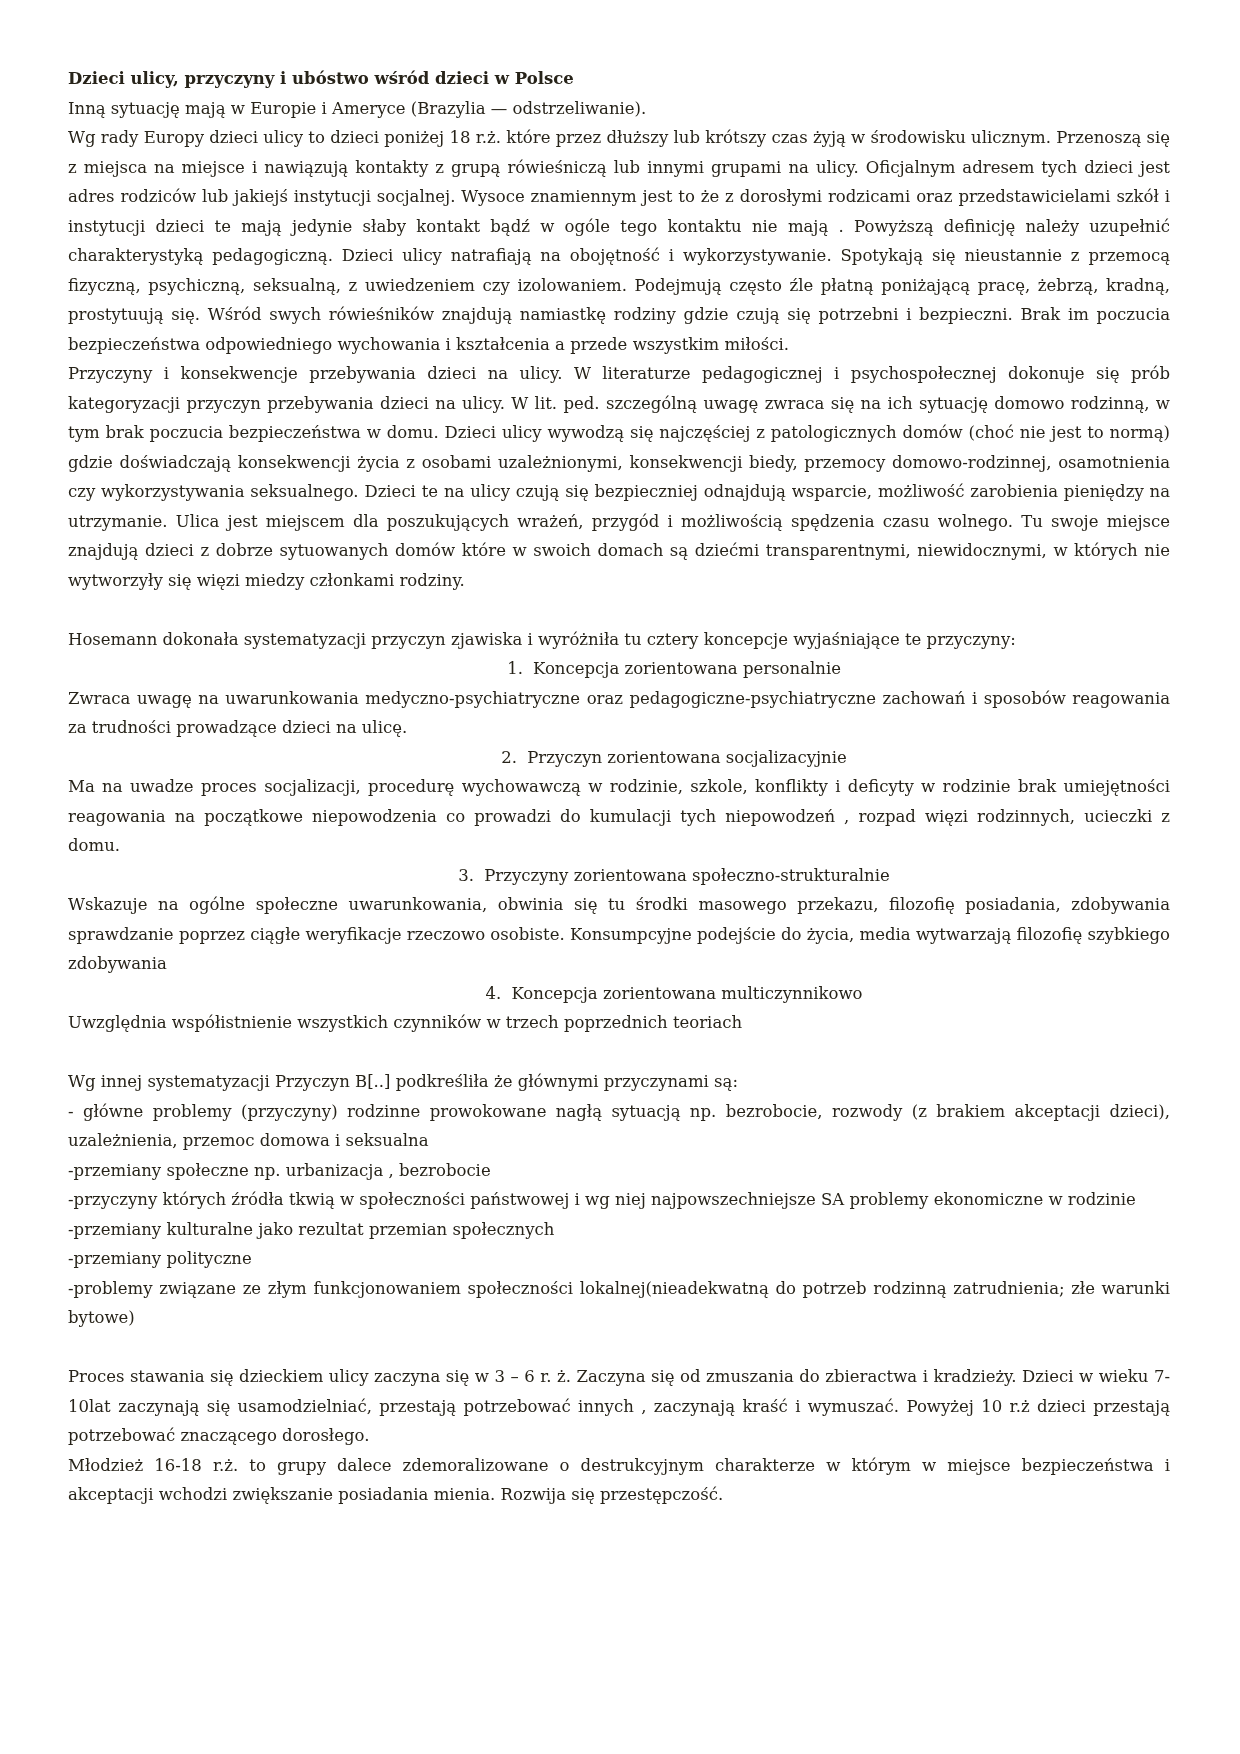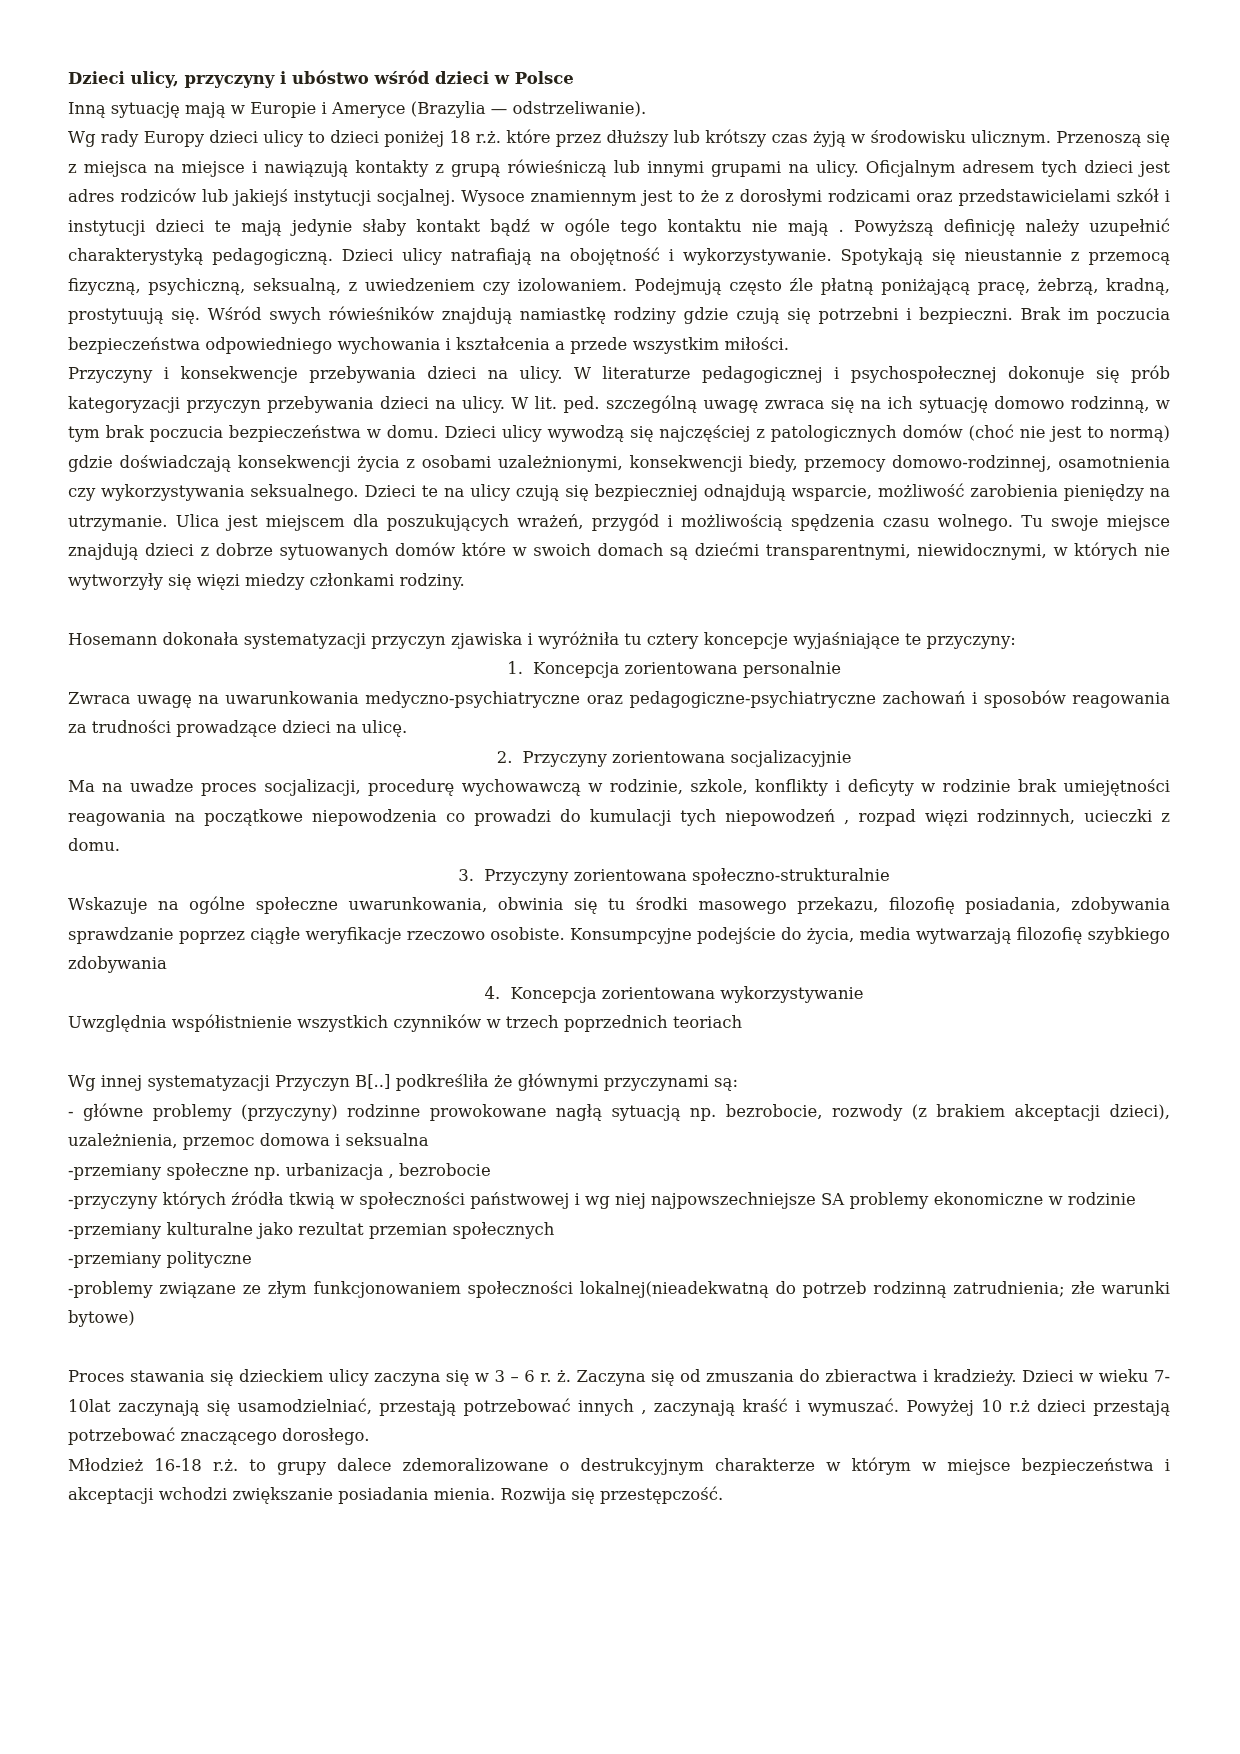--- a/index.html
+++ b/index.html
@@ -46,25 +46,25 @@
 <div class="page">
   <div class="content" id="content">
       <p class="title">Dzieci ulicy, przyczyny i ubóstwo wśród dzieci w Polsce</p>
       <p class="para">Inną sytuację mają w Europie i Ameryce (Brazylia — odstrzeliwanie).</p>
       <p class="para">Wg rady Europy dzieci ulicy to dzieci poniżej 18 r.ż. które przez dłuższy lub krótszy czas żyją w środowisku ulicznym. Przenoszą się z miejsca na miejsce i nawiązują kontakty z grupą rówieśniczą lub innymi grupami na ulicy. Oficjalnym adresem tych dzieci jest adres rodziców lub jakiejś instytucji socjalnej. Wysoce znamiennym jest to że z dorosłymi rodzicami oraz przedstawicielami szkół i instytucji dzieci te mają jedynie słaby kontakt bądź w ogóle tego kontaktu nie mają .  Powyższą definicję należy uzupełnić  charakterystyką pedagogiczną. Dzieci ulicy natrafiają na obojętność i wykorzystywanie. Spotykają się nieustannie z przemocą fizyczną, psychiczną, seksualną, z uwiedzeniem czy izolowaniem. Podejmują często źle płatną poniżającą pracę, żebrzą, kradną, prostytuują się. Wśród swych rówieśników znajdują namiastkę rodziny gdzie czują się potrzebni i bezpieczni. Brak im poczucia bezpieczeństwa odpowiedniego wychowania i kształcenia a przede wszystkim miłości.</p>
       <p class="para">Przyczyny i konsekwencje przebywania dzieci na ulicy. W literaturze pedagogicznej i psychospołecznej dokonuje się prób kategoryzacji przyczyn przebywania dzieci na ulicy. W lit. ped. szczególną  uwagę zwraca się na ich sytuację domowo rodzinną, w tym brak poczucia bezpieczeństwa w domu. Dzieci ulicy wywodzą się najczęściej z patologicznych domów (choć nie jest to normą) gdzie doświadczają konsekwencji życia z osobami uzależnionymi, konsekwencji biedy, przemocy domowo-rodzinnej, osamotnienia czy wykorzystywania seksualnego. Dzieci te na ulicy czują się bezpieczniej odnajdują wsparcie, możliwość zarobienia pieniędzy na utrzymanie. Ulica jest miejscem dla poszukujących wrażeń, przygód i możliwością spędzenia czasu wolnego. Tu swoje miejsce znajdują dzieci z dobrze sytuowanych domów które w swoich domach są dziećmi transparentnymi, niewidocznymi, w których nie wytworzyły się więzi miedzy członkami rodziny.</p>
       <div class="spacer"></div>
       <p class="para">Hosemann dokonała systematyzacji przyczyn zjawiska i wyróżniła tu cztery koncepcje wyjaśniające  te przyczyny:</p>
       <p class="numbered"><span class="num">1.</span><span>Koncepcja zorientowana personalnie</span></p>
       <p class="para">Zwraca uwagę na uwarunkowania medyczno-psychiatryczne oraz pedagogiczne-psychiatryczne zachowań i sposobów reagowania za trudności prowadzące dzieci na ulicę.</p>
-      <p class="numbered"><span class="num">2.</span><span>Przyczyny zorientowana socjalizacyjnie</span></p>
+      <p class="numbered"><span class="num">2.</span><span>Przyczyn zorientowana socjalizacyjnie</span></p>
       <p class="para">Ma na uwadze proces socjalizacji, procedurę wychowawczą w rodzinie, szkole, konflikty i deficyty w rodzinie brak umiejętności reagowania na początkowe niepowodzenia co prowadzi do kumulacji tych niepowodzeń  , rozpad więzi rodzinnych, ucieczki z domu.</p>
       <p class="numbered"><span class="num">3.</span><span>Przyczyny zorientowana społeczno-strukturalnie</span></p>
       <p class="para">Wskazuje na ogólne społeczne uwarunkowania, obwinia się tu środki masowego przekazu, filozofię posiadania, zdobywania sprawdzanie poprzez ciągłe weryfikacje  rzeczowo osobiste. Konsumpcyjne podejście do życia, media wytwarzają filozofię szybkiego zdobywania</p>
-      <p class="numbered"><span class="num">4.</span><span>Koncepcja zorientowana wykorzystywanie</span></p>
+      <p class="numbered"><span class="num">4.</span><span>Koncepcja zorientowana multiczynnikowo</span></p>
       <p class="para">Uwzględnia współistnienie wszystkich czynników w trzech poprzednich teoriach</p>
       <div class="spacer"></div>
       <p class="para">Wg innej systematyzacji Przyczyn B[..] podkreśliła że głównymi przyczynami są:</p>
       <p class="para">- główne problemy (przyczyny) rodzinne  prowokowane nagłą sytuacją np. bezrobocie, rozwody (z brakiem akceptacji dzieci), uzależnienia, przemoc domowa i seksualna</p>
       <p class="para">-przemiany społeczne np. urbanizacja , bezrobocie</p>
       <p class="para">-przyczyny których źródła tkwią w społeczności państwowej i wg niej najpowszechniejsze SA problemy ekonomiczne w rodzinie</p>
       <p class="para">-przemiany kulturalne jako rezultat przemian społecznych</p>
       <p class="para">-przemiany polityczne</p>
       <p class="para">-problemy związane ze złym funkcjonowaniem społeczności lokalnej(nieadekwatną do potrzeb rodzinną zatrudnienia; złe warunki bytowe)</p>
       <div class="spacer"></div>

